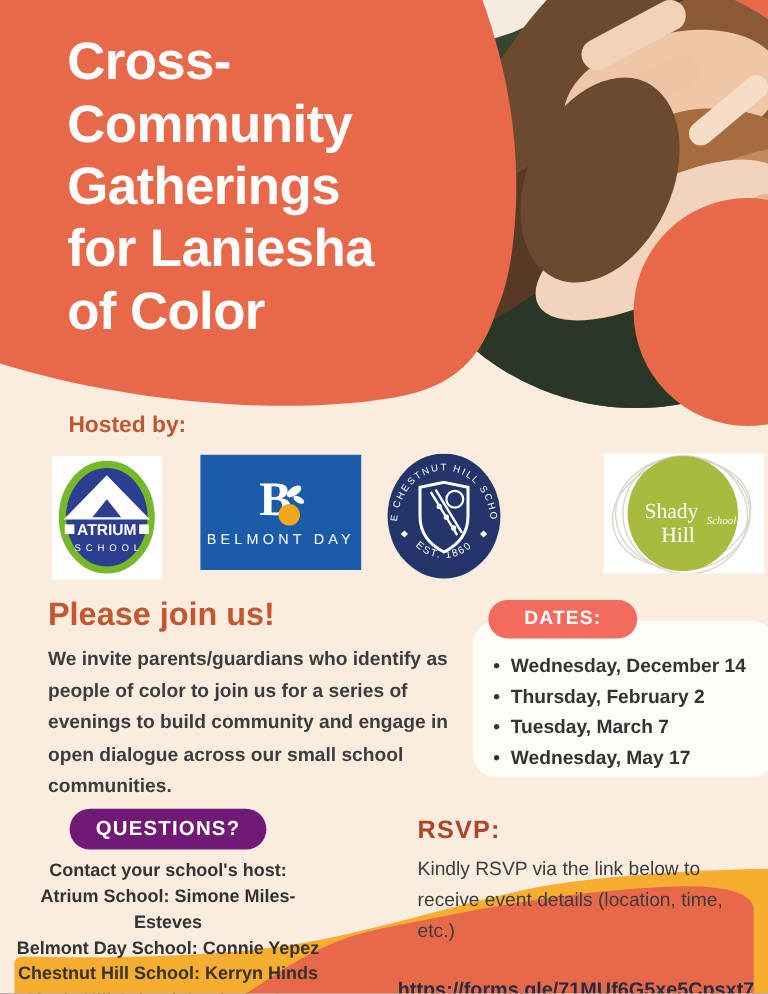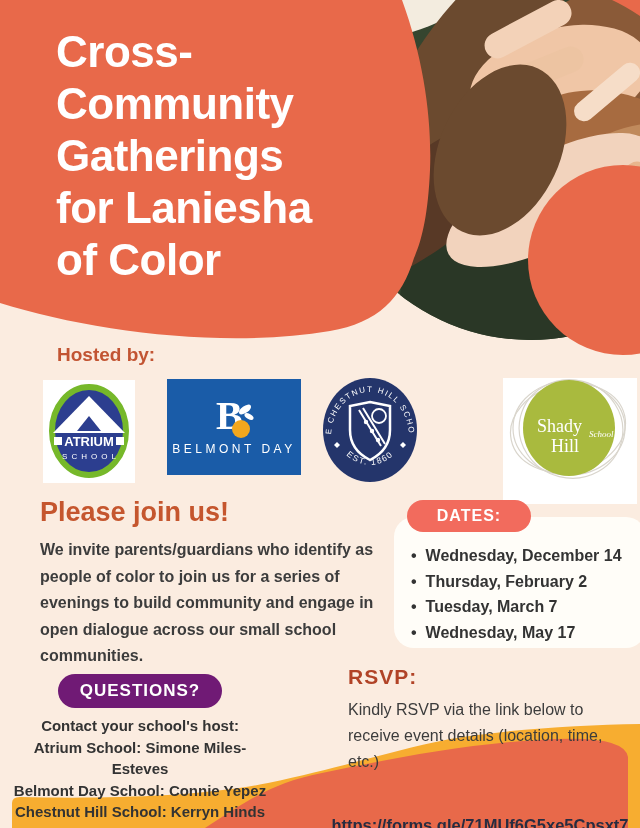--- a/index.html
+++ b/index.html
@@ -35,21 +35,21 @@
     left:167px; top:379px; width:134px; height:96px; background:#1a5ca8;
     display:flex; flex-direction:column; align-items:center; justify-content:center;
   }
   .belmont-mark { position:relative; width:40px; height:44px; }
   .belmont-b { position:absolute; left:2px; top:-6px; color:#ffffff; font-weight:800; font-size:40px; font-family:"Liberation Serif", serif;}
   .belmont-dot { position:absolute; left:18px; top:22px; width:18px; height:18px; border-radius:50%; background:#f2a71d; }
   .belmont-leaf { position:absolute; left:24px; top:8px; width:14px; height:7px; border-radius:50%; background:#ffffff; transform:rotate(-35deg); }
   .belmont-leaf2 { position:absolute; left:30px; top:16px; width:10px; height:5px; border-radius:50%; background:#ffffff; transform:rotate(30deg); }
   .belmont-text { margin-top:0; color:#ffffff; font-size:12px; letter-spacing:3.5px; font-weight:500; }
   .logo-chestnut { left:322px; top:378px; width:96px; height:105px; }
-  .logo-shady { left:503px; top:378px; width:134px; height:126px; background:#ffffff; }
+  .logo-shady { left:503px; top:378px; width:134px; height:100px; background:#ffffff; }
   
   .join { position:absolute; left:40px; top:497px; width:340px; z-index:4; }
   .join-heading { color:#c5562e; font-weight:800; font-size:27px; }
   .join-body { margin-top:9px; color:#3c3c3c; font-size:16px; line-height:26.5px; font-weight:600; width:336px; }
   
   .dates-card {
     position:absolute; left:394px; top:517px; width:252px; height:131px;
     background:#fffdf8; border-radius:20px; z-index:4;
   }
   .dates-pill {
@@ -62,21 +62,21 @@
   .date-item { display:flex; color:#333333; font-size:16px; font-weight:600; line-height:25.5px; }
   .date-bullet { margin-right:9px; }
   
   .questions { position:absolute; left:6px; top:674px; width:268px; z-index:5; text-align:center; }
   .questions-pill {
     display:inline-block; background:#701a75; border-radius:17px;
     padding:7px 22px; color:#ffffff; font-weight:800; font-size:17px; letter-spacing:1px;
   }
   .questions-lines { margin-top:7px; color:#333333; font-size:15px; font-weight:700; line-height:21.5px; }
   
-  .rsvp { position:absolute; left:348px; top:665px; width:285px; z-index:5; }
+  .rsvp { position:absolute; left:348px; top:680px; width:285px; z-index:5; }
   .rsvp-heading { color:#b14327; font-weight:800; font-size:21px; letter-spacing:1px; }
   .rsvp-body { margin-top:8px; color:#3c3c3c; font-size:16px; line-height:26px; font-weight:400; width:282px; }
   
   .bottom-blob { position:absolute; left:0; bottom:0; z-index:4; }
   .rsvp-link {
     position:absolute; left:325px; top:816px; width:310px; z-index:6;
     text-align:center; color:#272c41; font-weight:700; font-size:16.5px;
     text-decoration:none; display:block;
   }
 </style>

